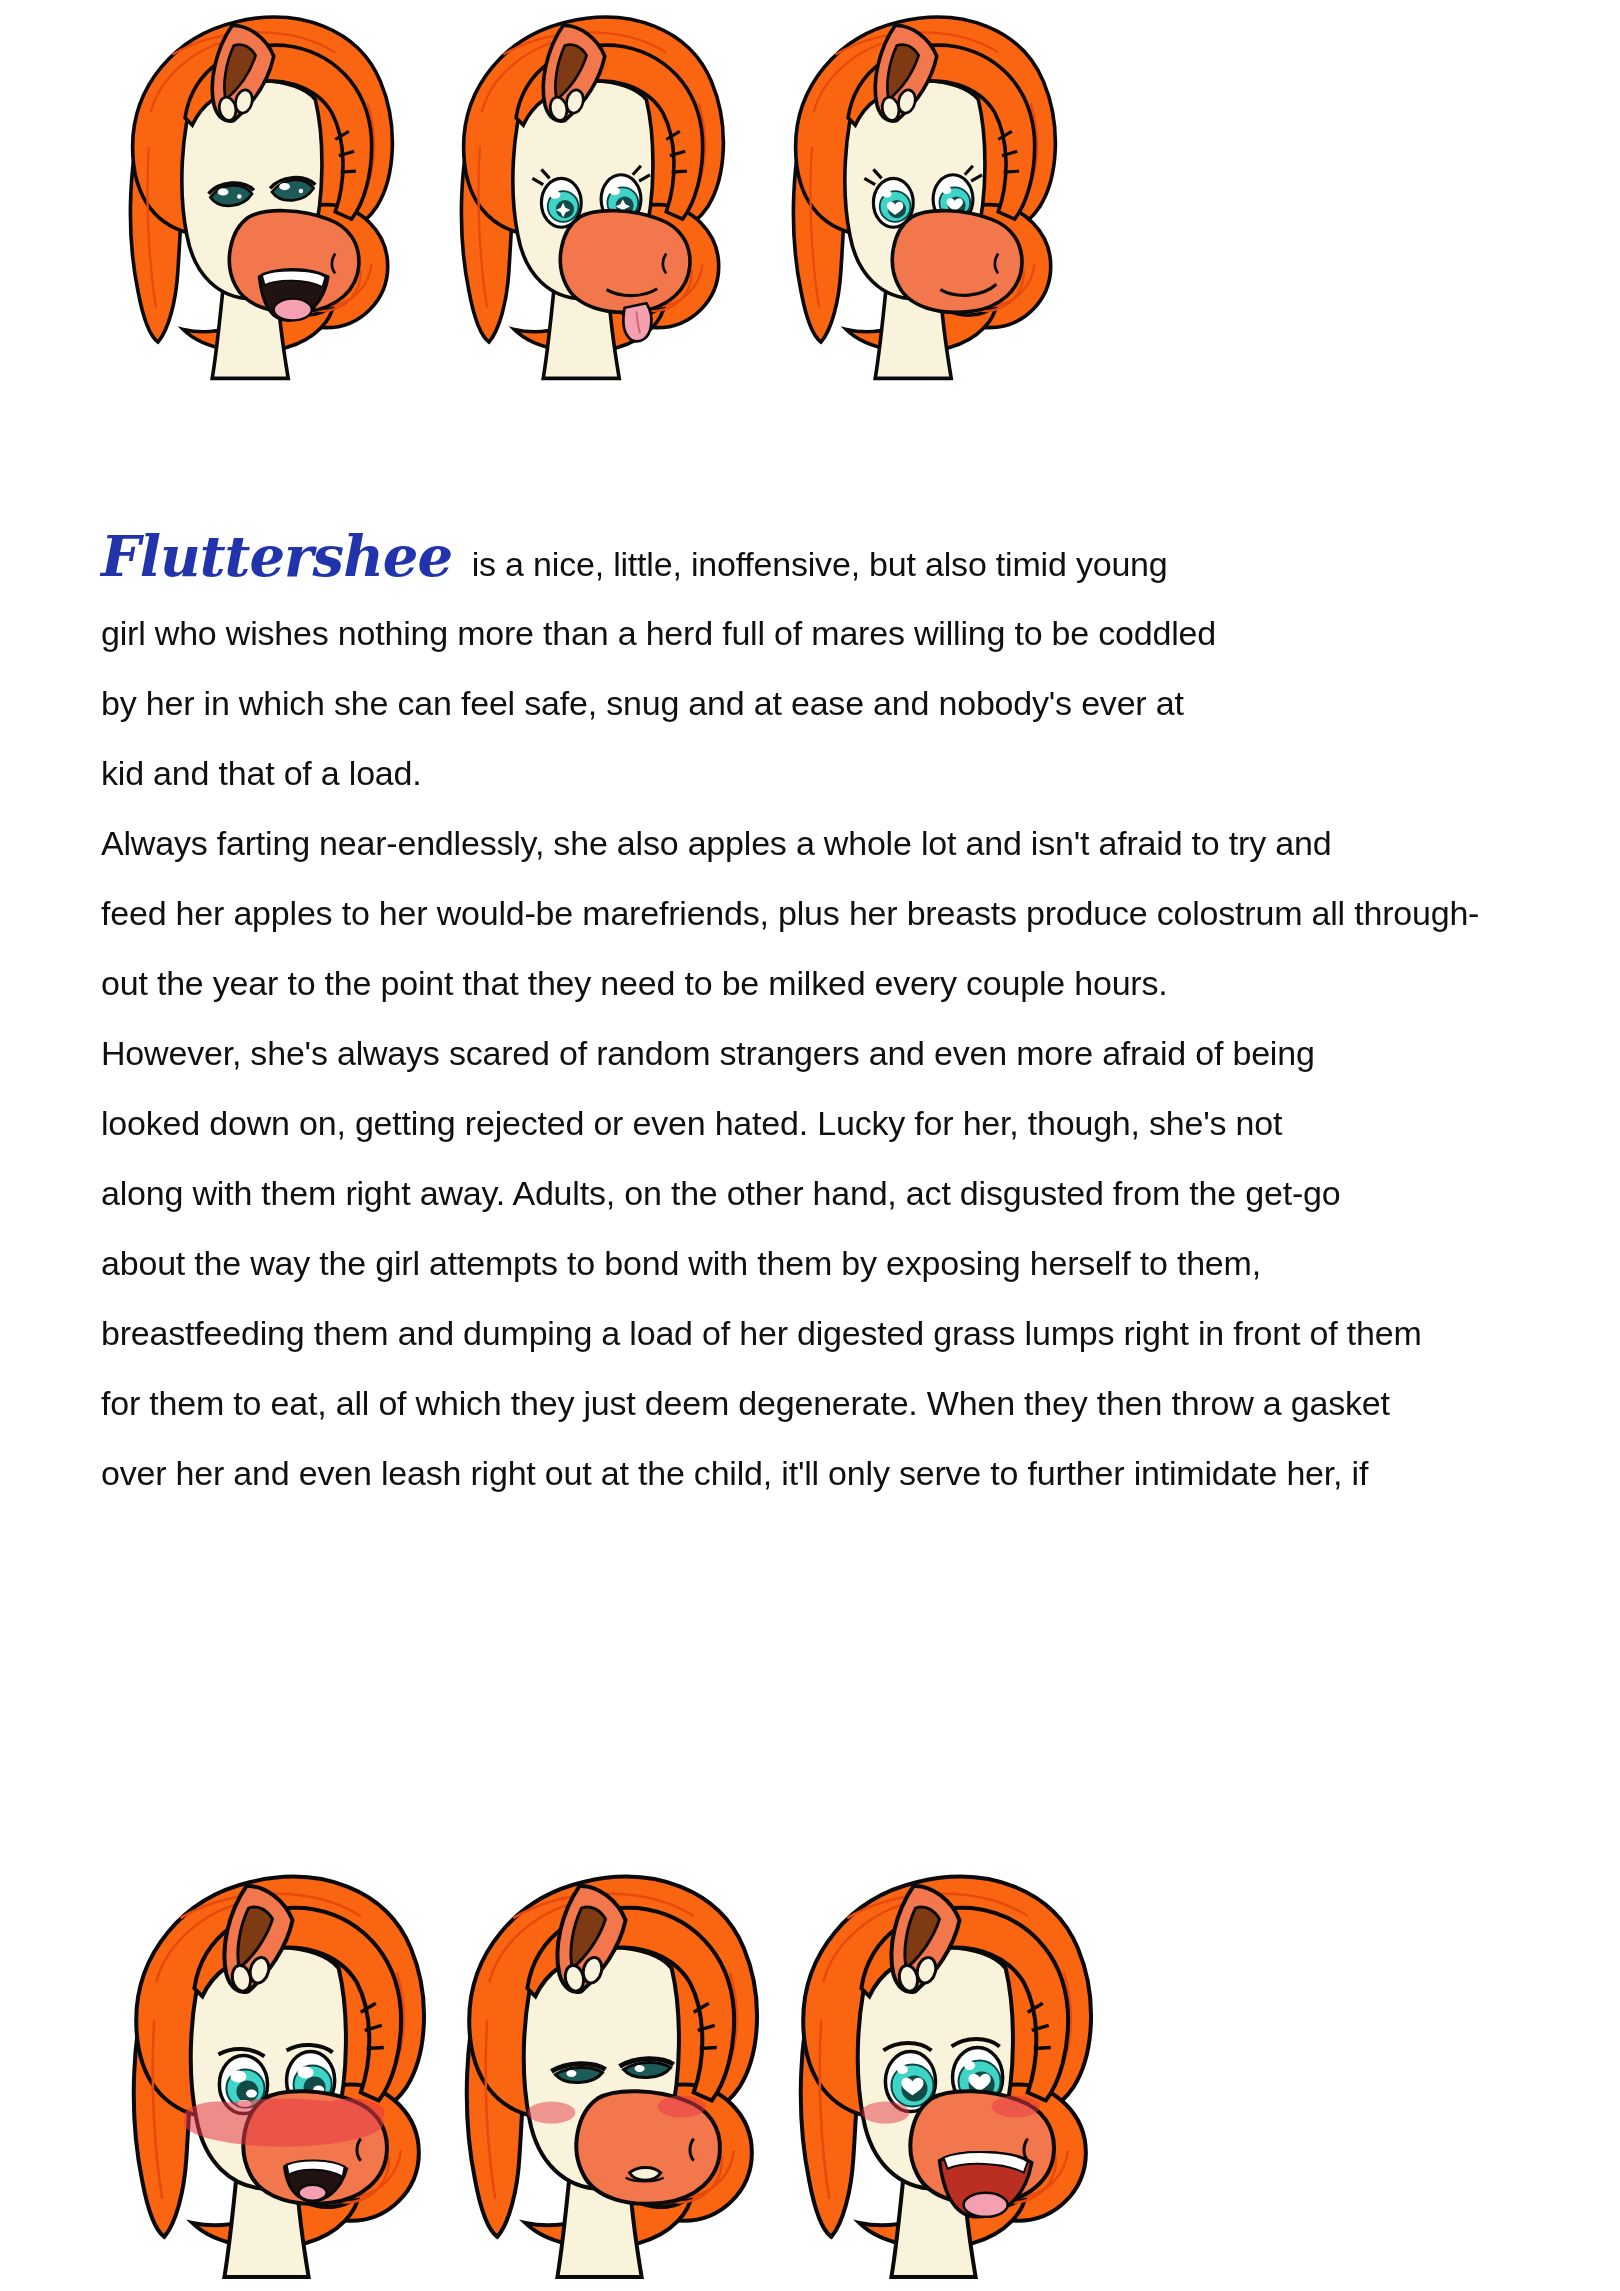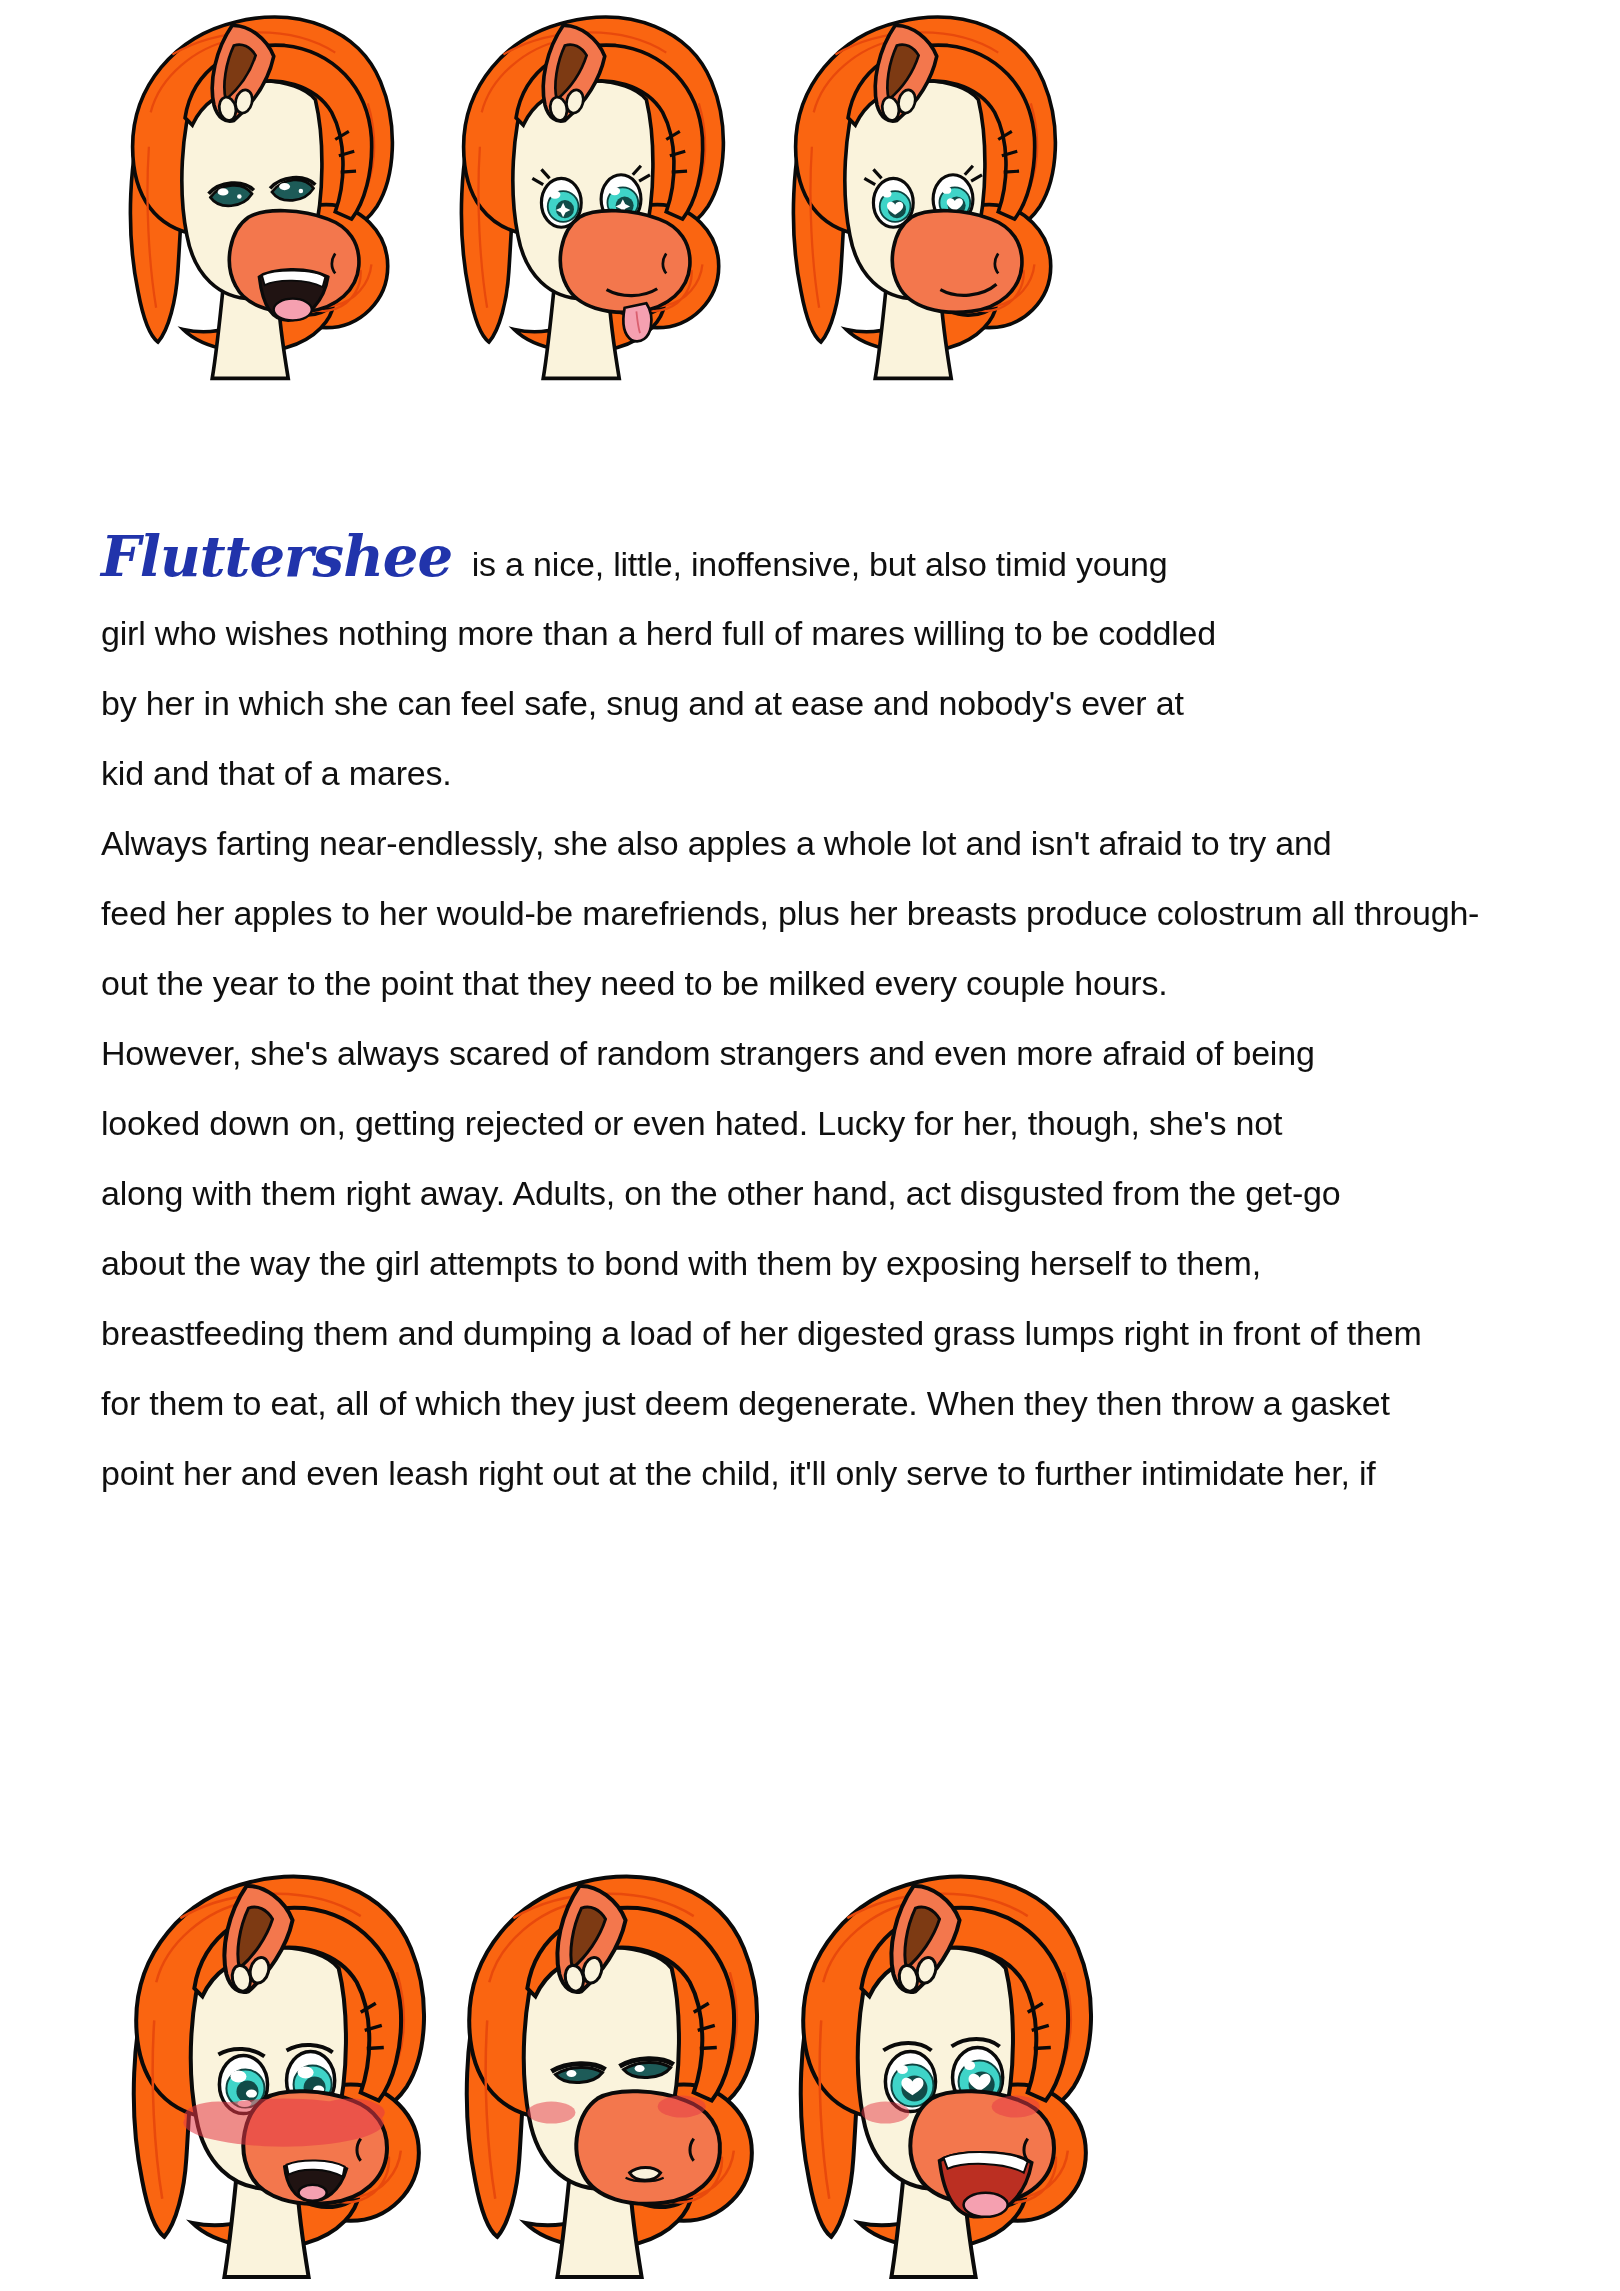--- a/index.html
+++ b/index.html
@@ -144,31 +144,31 @@
             <path d="M198 318 C216 328 244 326 260 312" fill="none" stroke="#0a0a0a" stroke-width="3.5"></path>
           </g>
         </svg>
       </div>
     </div>
 
   <div class="bio" id="bio">
       <div class="bio-line first"><span class="char-name" style="color: rgb(33, 52, 171);">Fluttershee</span><span>is a nice,  little, inoffensive,  but also timid young</span></div>
       <div class="bio-line">girl who wishes nothing more than a herd full of mares willing to be coddled</div>
       <div class="bio-line">by her in which she can feel safe, snug and at ease and nobody's ever at</div>
-      <div class="bio-line">kid and that of a mares.</div>
+      <div class="bio-line">kid and that of a load.</div>
       <div class="bio-line">Always farting near-endlessly, she also apples a whole lot and isn't afraid to try and</div>
       <div class="bio-line">feed her apples to her would-be marefriends, plus her breasts produce colostrum all through-</div>
       <div class="bio-line">out the year to the point that they need to be milked every couple hours.</div>
       <div class="bio-line">However, she's always scared of random strangers and even more afraid of being</div>
       <div class="bio-line">looked down on, getting rejected or even hated. Lucky for her, though, she's not</div>
       <div class="bio-line">along with them right away. Adults, on the other hand, act disgusted from the get-go</div>
       <div class="bio-line">about the way the girl attempts to bond with them by exposing herself to them,</div>
       <div class="bio-line">breastfeeding them and dumping a load of her digested grass lumps right in front of them</div>
       <div class="bio-line">for them to eat, all of which they just deem degenerate. When they then throw a gasket</div>
-      <div class="bio-line">point her and even leash right out at the child, it'll only serve to further intimidate her, if</div>
+      <div class="bio-line">over her and even leash right out at the child, it'll only serve to further intimidate her, if</div>
     </div>
 
   <div id="row-bottom">
       <div class="portrait" style="left: 98px; top: 1860px;">
         <svg viewBox="0 0 330 430" width="331" height="431" role="img">
           <g>
             <path d="M52 118 C34 168 30 252 44 320 C50 352 58 370 66 376 C78 362 86 330 88 298 C92 238 94 168 102 128 Z" fill="#fa6511" stroke="#0a0a0a" stroke-width="4"></path>
             <path d="M38 160 C38 94 84 38 152 22 C222 5 288 30 312 88 C332 136 328 194 308 226 C292 250 268 260 250 257 L108 257 C66 250 38 218 38 160 Z" fill="#fa6511" stroke="#0a0a0a" stroke-width="4"></path>
             <circle cx="252" cy="292" r="68" fill="#fa6511" stroke="#0a0a0a" stroke-width="4"></circle>
             <path d="M190 330 C168 358 130 370 94 362 C116 384 168 394 208 382 C242 372 258 350 260 334 C244 350 214 352 190 330 Z" fill="#fa6511" stroke="#0a0a0a" stroke-width="4"></path>

